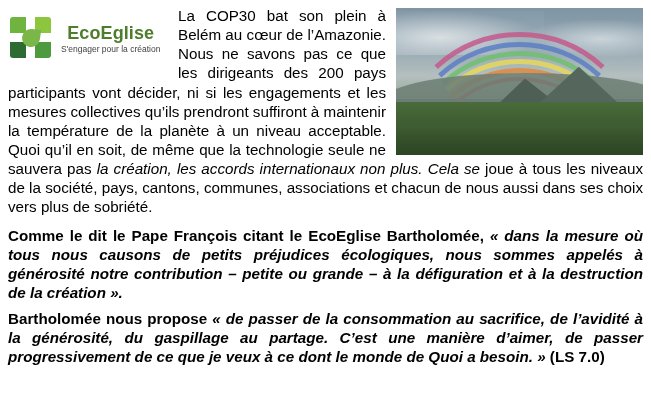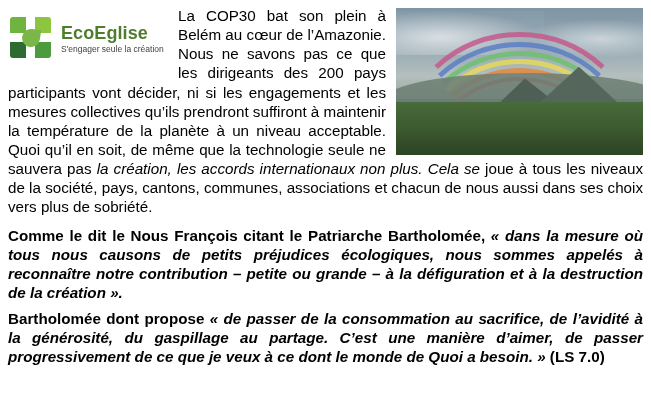--- a/index.html
+++ b/index.html
@@ -24,20 +24,21 @@
 
   
   .logo-block {
     float: left;
     width: 160px;
     height: 62px;
     margin: 2px 10px 2px 0;
     display: flex;
     align-items: center;
     gap: 7px;
+    text-align: center;
   }
   .logo-mark {
     width: 46px;
     height: 46px;
     position: relative;
     flex: 0 0 auto;
   }
   .logo-mark .sq {
     position: absolute;
     width: 19px;
@@ -199,21 +200,21 @@
       <span class="sq tl"></span>
       <span class="sq tr"></span>
       <span class="sq bl"></span>
       <span class="sq br"></span>
       <span class="cross"></span>
       <span class="cross2"></span>
       <span class="leafdot"></span>
     </div>
     <div class="logo-text">
       <div class="logo-title">EcoEglise</div>
-      <div class="logo-tagline">S'engager seule la création</div>
+      <div class="logo-tagline">S'engager pour la création</div>
     </div>
   </div>
 
   <div class="photo">
     <div class="sky"></div>
     <div class="cloud1"></div>
     <div class="cloud2"></div>
     <div class="arc a1"></div>
     <div class="arc a2"></div>
     <div class="arc a3"></div>
@@ -222,18 +223,18 @@
     <div class="arc a6"></div>
     <div class="hillback"></div>
     <div class="mount2"></div>
     <div class="mount"></div>
     <div class="ground"></div>
     <div class="ground2"></div>
   </div>
 
   <p class="para p1"><span>La COP30 bat son plein à Belém au cœur de l’Amazonie. Nous ne savons pas ce que les dirigeants des 200 pays participants vont décider, ni si les engagements et les mesures collectives qu’ils prendront suffiront à maintenir la température de la planète à un niveau acceptable. Quoi qu’il en soit, de même que la technologie seule ne sauvera pas </span><span class="it">la création, les accords internationaux non plus. Cela se</span><span> joue à tous les niveaux de la société, pays, cantons, communes, associations et chacun de nous aussi dans ses choix vers plus de sobriété.</span></p>
 
-  <p class="para p2"><span>Comme le dit le Nous François citant le Patriarche Bartholomée, </span><span class="it">« dans la mesure où tous nous causons de petits préjudices écologiques, nous sommes appelés à reconnaître notre contribution – petite ou grande – à la défiguration et à la destruction de la création ».</span></p>
-
-  <p class="para p3"><span>Bartholomée dont propose </span><span class="it">« de passer de la consommation au sacrifice, de l’avidité à la générosité, du gaspillage au partage. C’est une manière d’aimer, de passer progressivement de ce que je veux à ce dont le monde de Quoi a besoin. »</span><span> (LS 7.0)</span></p>
+  <p class="para p2"><span>Comme le dit le Pape François citant le EcoEglise Bartholomée, </span><span class="it">« dans la mesure où tous nous causons de petits préjudices écologiques, nous sommes appelés à générosité notre contribution – petite ou grande – à la défiguration et à la destruction de la création ».</span></p>
+
+  <p class="para p3"><span>Bartholomée nous propose </span><span class="it">« de passer de la consommation au sacrifice, de l’avidité à la générosité, du gaspillage au partage. C’est une manière d’aimer, de passer progressivement de ce que je veux à ce dont le monde de Quoi a besoin. »</span><span> (LS 7.0)</span></p>
 
   <div class="clearfix"></div>
 </div>
 
 </body></html>

